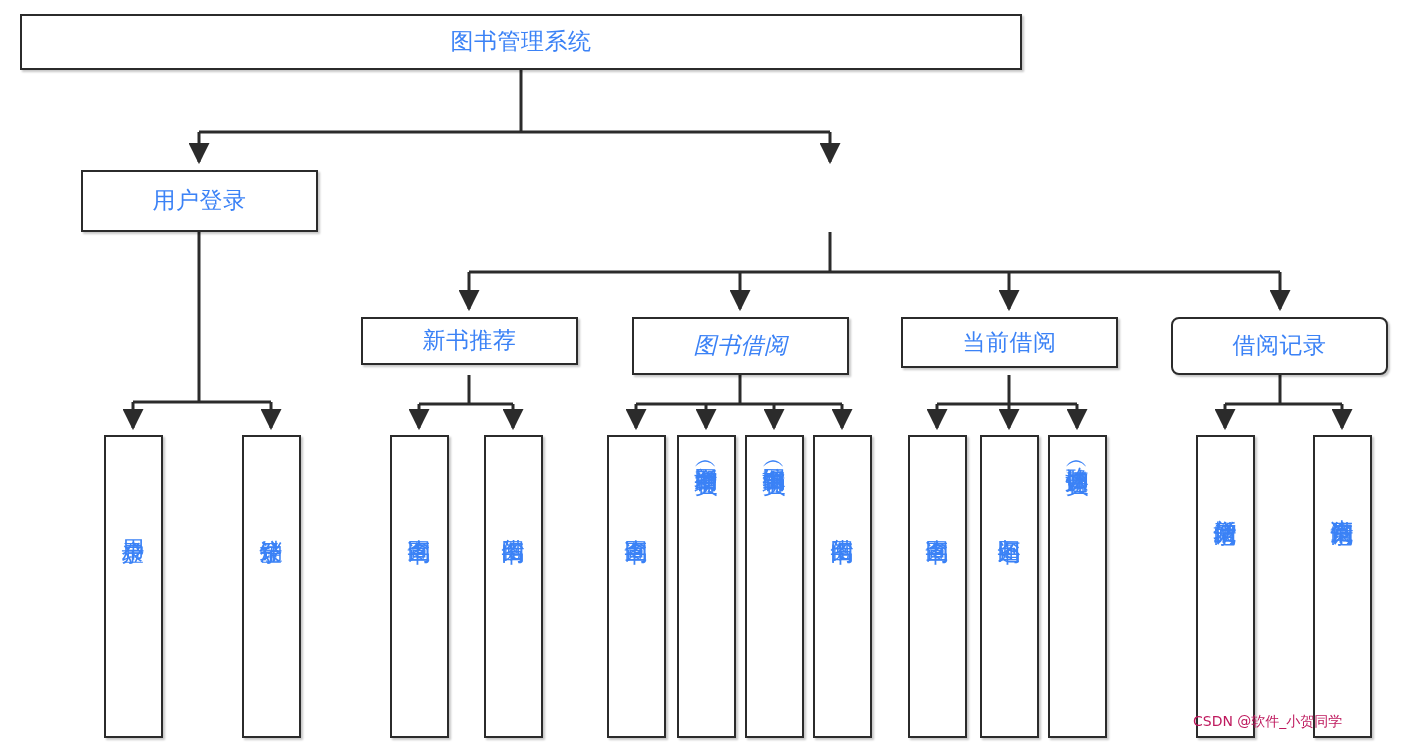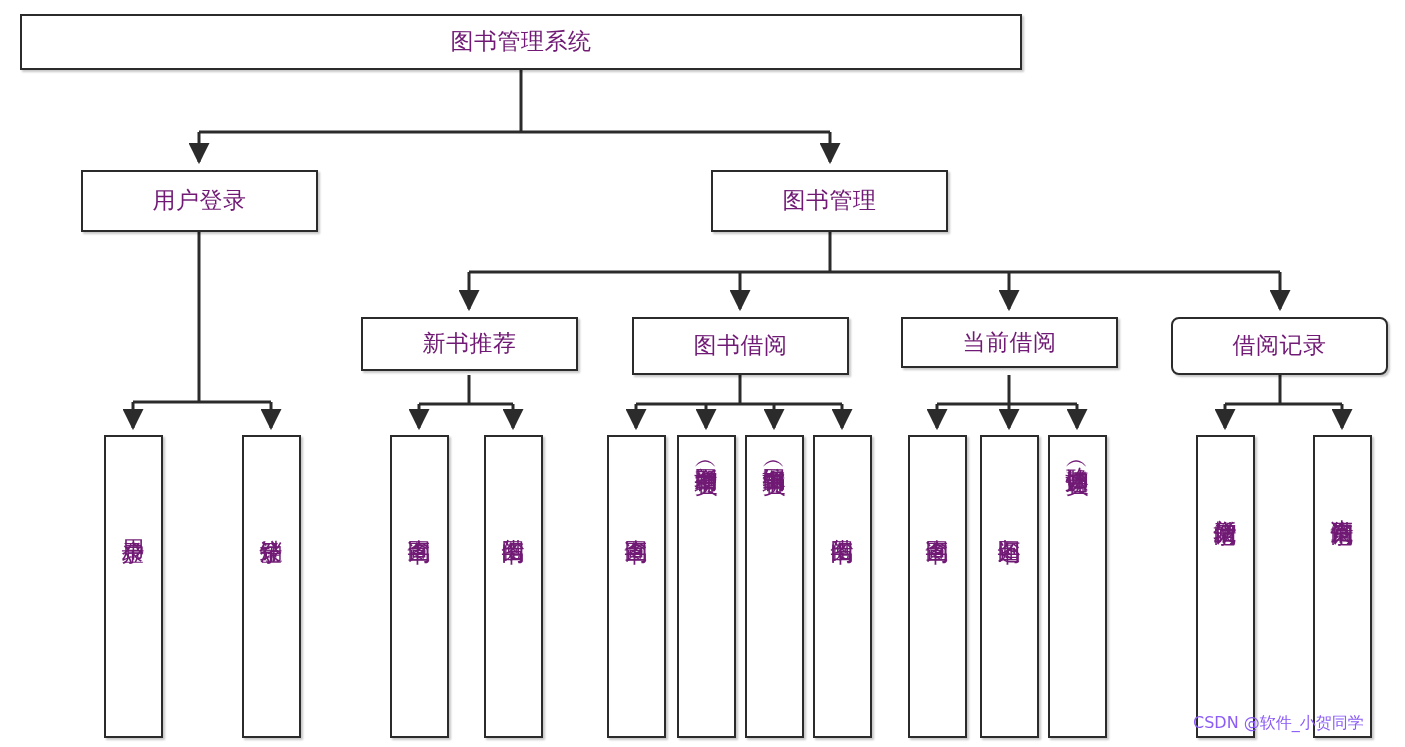--- a/index.html
+++ b/index.html
@@ -34,21 +34,21 @@
     box-shadow: 2px 2px 2px rgba(0,0,0,0.22);
     display: flex;
     align-items: center;
     justify-content: center;
     z-index: 2;
   }
   .node-label {
     display: block;
     text-align: left;
     line-height: 1.18;
-    color: #701a75;
+    color: #3b82f6;
     letter-spacing: 0.5px;
   }
   .node.horizontal .node-label {
     font-size: 23px;
     white-space: nowrap;
   }
   .node.vertical {
     align-items: flex-start;
     padding-top: 6px;
   }
@@ -66,22 +66,22 @@
   .node.vertical.midlow .node-label {
     margin-top: 58px;
   }
   .node.vertical.high .node-label {
     margin-top: 6px;
   }
   #watermark {
     position: absolute;
     left: 1193px;
     top: 713px;
-    font-size: 16px;
-    color: #8b5cf6;
+    font-size: 14px;
+    color: #be185d;
     white-space: nowrap;
     z-index: 5;
     font-family: "DejaVu Sans", "Liberation Sans", sans-serif;
   }
 </style>
 </head>
 <body>
 
 <div id="diagram-root">
 
@@ -137,29 +137,26 @@
   </svg>
 
   <div class="node horizontal" style="left:20px; top:14px; width:1002px; height:56px;">
     <span class="node-label">图书管理系统</span>
   </div>
 
   <div class="node horizontal" style="left:81px; top:170px; width:237px; height:62px;">
     <span class="node-label">用户登录</span>
   </div>
 
-  <div class="node horizontal" style="left:711px; top:170px; width:237px; height:62px;">
-    <span class="node-label">图书管理</span>
-  </div>
-
-  <div class="node horizontal" style="left:361px; top:317px; width:217px; height:54px;">
+
+  <div class="node horizontal" style="left:361px; top:317px; width:217px; height:48px;">
     <span class="node-label">新书推荐</span>
   </div>
 
-  <div class="node horizontal" style="left:632px; top:317px; width:217px; height:58px;">
+  <div class="node horizontal" style="left:632px; top:317px; width:217px; height:58px;font-style:italic;">
     <span class="node-label">图书借阅</span>
   </div>
 
   <div class="node horizontal" style="left:901px; top:317px; width:217px; height:51px;">
     <span class="node-label">当前借阅</span>
   </div>
 
   <div class="node horizontal" style="left:1171px; top:317px; width:217px; height:58px;border-radius:8px;">
     <span class="node-label">借阅记录</span>
   </div>

